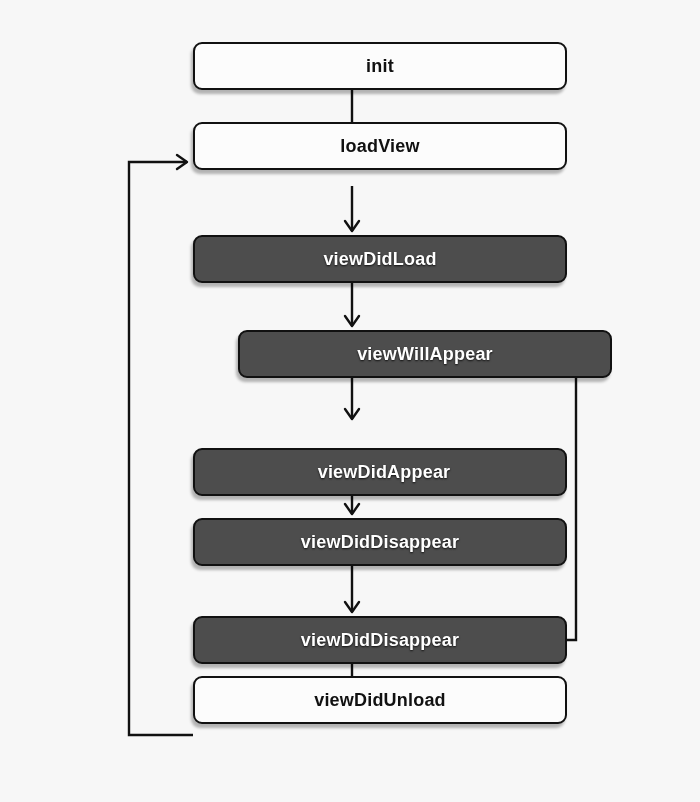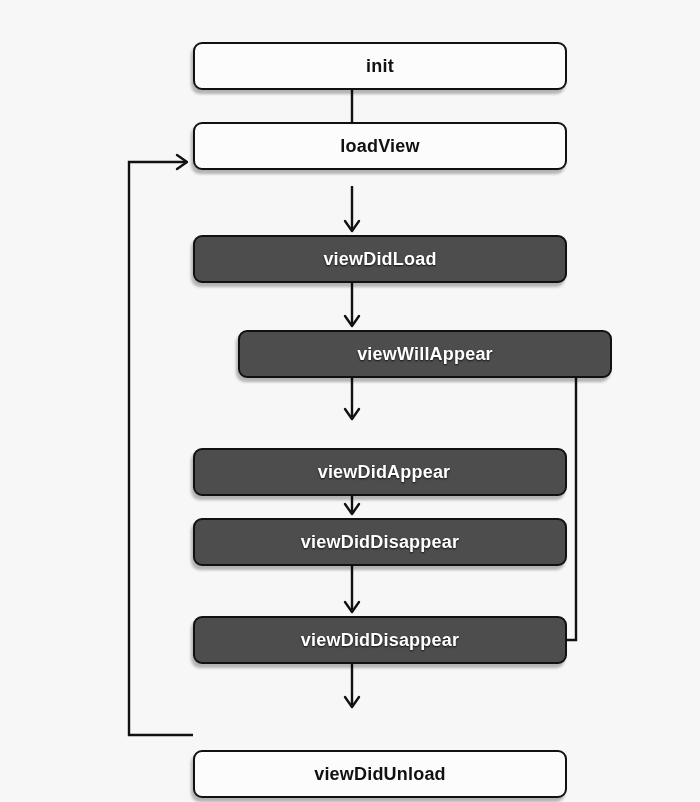--- a/index.html
+++ b/index.html
@@ -50,21 +50,21 @@
   .node.dark .node-label {
     text-shadow: 0 1px 2px rgba(0,0,0,0.8);
   }
   .n-init            { top: 42px;  }
   .n-loadview        { top: 122px; }
   .n-viewdidload     { top: 235px; }
   .n-viewwillappear  { top: 330px; margin-left: 45px; }
   .n-viewdidappear   { top: 448px; padding-left: 8px; }
   .n-viewwilldisappear { top: 518px; }
   .n-viewdiddisappear  { top: 616px; }
-  .n-viewdidunload     { top: 750px; align-items: center; }
+  .n-viewdidunload     { top: 676px; align-items: center; }
 </style>
 </head>
 <body>
 
 <div class="canvas">
 
   <svg class="connectors" width="700" height="802" viewBox="0 0 700 802">
     <defs>
       <marker id="arrowhead" viewBox="-12 -9 14 18" markerWidth="14" markerHeight="18" refX="0" refY="0" orient="auto" markerUnits="userSpaceOnUse">
         <path d="M-10,-7 L0,0 L-10,7" fill="none" stroke="#111111" stroke-width="2.4" stroke-linecap="round" stroke-linejoin="round"></path>

